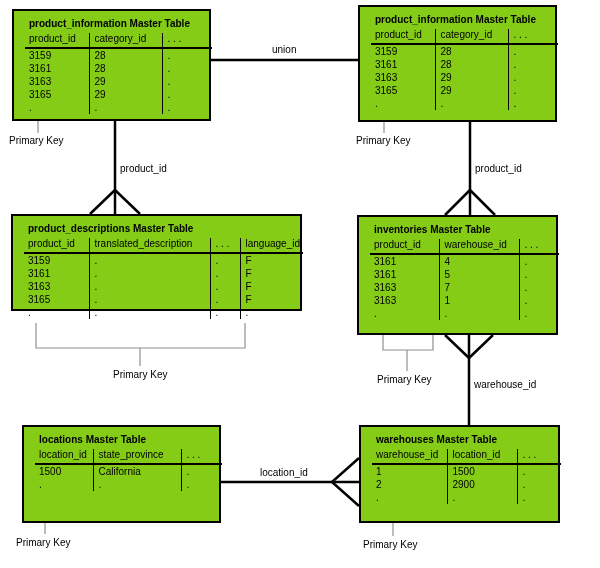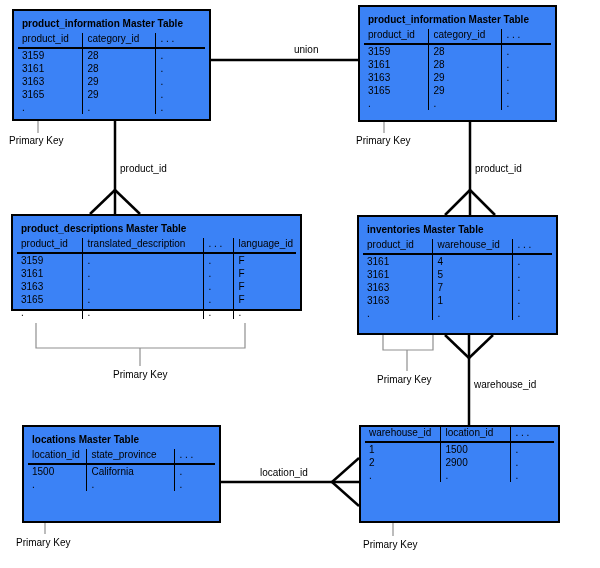--- a/index.html
+++ b/index.html
@@ -8,21 +8,21 @@
     width: 600px; height: 568px; overflow: hidden;
     background: #ffffff;
     font-family: "Liberation Sans", sans-serif;
     color: #000;
   }
   .canvas { position: relative; width: 600px; height: 568px; background: #ffffff; }
   .wires { position: absolute; left: 0; top: 0; pointer-events: none; }
   .rel { stroke: #000000; stroke-width: 2.5; fill: none; }
   .pk  { stroke: #8f8f8f; stroke-width: 1.2; fill: none; }
 
-  .tbl { position: absolute; border: 2px solid #000; background: #3b82f6; }
+  .tbl { position: absolute; border: 2px solid #000; background: #84cc16; padding-left: 7px; }
   .tbl-title { font-size: 10px; font-weight: bold; padding: 7px 0 4px 8px; white-space: nowrap; }
   .dt { border-collapse: collapse; table-layout: fixed; margin-left: 4px; font-size: 10px; }
   .dt th { font-weight: normal; text-align: left; padding: 0 0 3px 5px;
            border-bottom: 2px solid #000; white-space: nowrap; overflow: hidden; }
   .dt td { padding: 1px 0 0 5px; height: 13px; line-height: 12px; white-space: nowrap; overflow: hidden; }
   .dt th + th, .dt td + td { border-left: 1px solid #000; }
   .dt th:first-child, .dt td:first-child { padding-left: 4px; }
 
   .t-pil { left: 12px;  top: 9px;   width: 199px; height: 112px; }
   .t-pir { left: 358px; top: 5px;   width: 199px; height: 117px; }
@@ -284,20 +284,21 @@
         <tr>
           <td>.</td>
           <td>.</td>
           <td>.</td>
         </tr>
       </tbody>
     </table>
   </div>
 
   <div class="tbl t-wh">
+    <div class="tbl-title">warehouses Master Table</div>
     <table class="dt">
       <colgroup>
           <col style="width:75px">
           <col style="width:70px">
           <col style="width:44px">
         </colgroup>
       <thead>
           <tr>
         <th>warehouse_id</th>
         <th>location_id</th>
@@ -317,21 +318,21 @@
         </tr>
         <tr>
           <td>.</td>
           <td>.</td>
           <td>.</td>
         </tr>
       </tbody>
     </table>
   </div>
 
-  <div class="lbl" style="left:272px; top:44px;margin-left:22px;">union</div>
+  <div class="lbl" style="left:272px; top:44px;">union</div>
   <div class="lbl" style="left:120px; top:163px;">product_id</div>
   <div class="lbl" style="left:475px; top:163px;">product_id</div>
   <div class="lbl" style="left:474px; top:379px;">warehouse_id</div>
   <div class="lbl" style="left:260px; top:467px;">location_id</div>
 
   <div class="lbl" style="left:9px; top:135px;">Primary Key</div>
   <div class="lbl" style="left:356px; top:135px;">Primary Key</div>
   <div class="lbl" style="left:113px; top:369px;">Primary Key</div>
   <div class="lbl" style="left:377px; top:374px;">Primary Key</div>
   <div class="lbl" style="left:16px; top:537px;">Primary Key</div>

